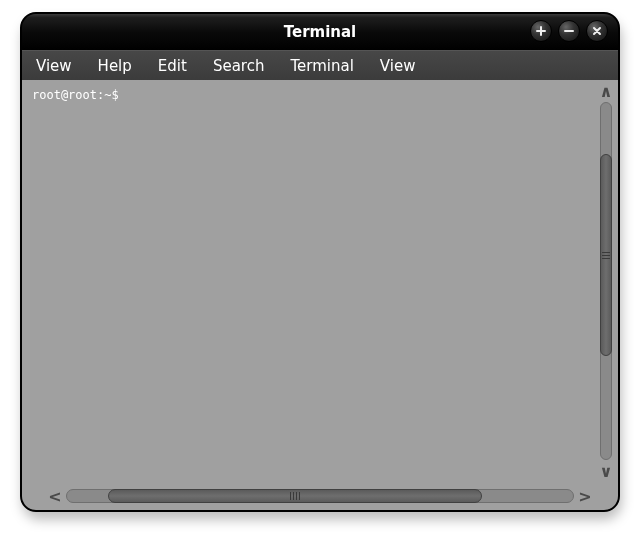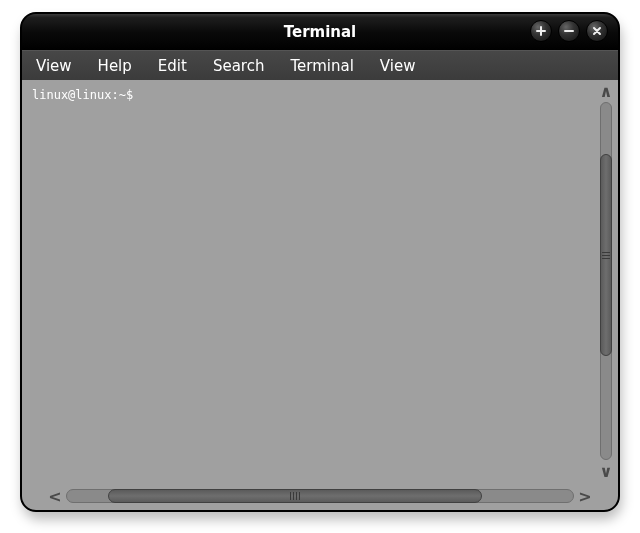--- a/index.html
+++ b/index.html
@@ -70,21 +70,21 @@
       <span class="menuitem">View</span>
       <span class="menuitem">Help</span>
       <span class="menuitem">Edit</span>
       <span class="menuitem">Search</span>
       <span class="menuitem">Terminal</span>
       <span class="menuitem">View</span>
     </div>
 
     <div class="contentband">
 
-      <div class="termarea"><span class="prompt">linux@linux:~$</span> </div>
+      <div class="termarea"><span class="prompt">root@root:~$</span> </div>
 
       <div class="vscroll">
         <div class="varrow up">∧</div>
         <div class="vtrack"></div>
         <div class="vthumb">
           <div class="grips">
               <span></span>
               <span></span>
               <span></span>
             </div>

